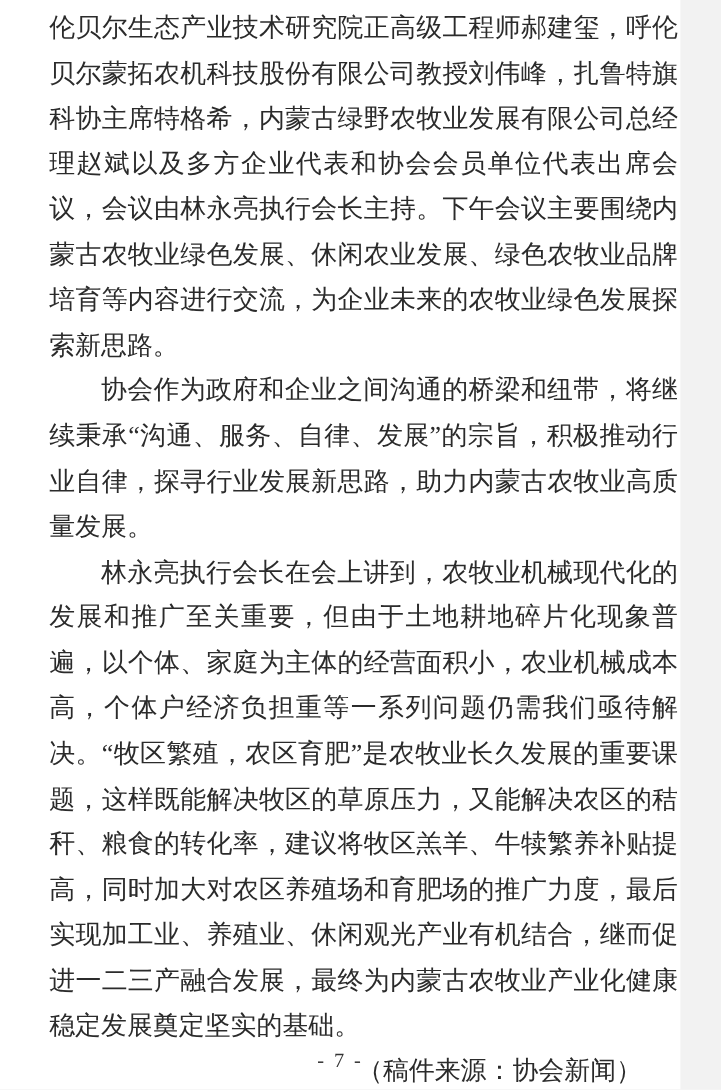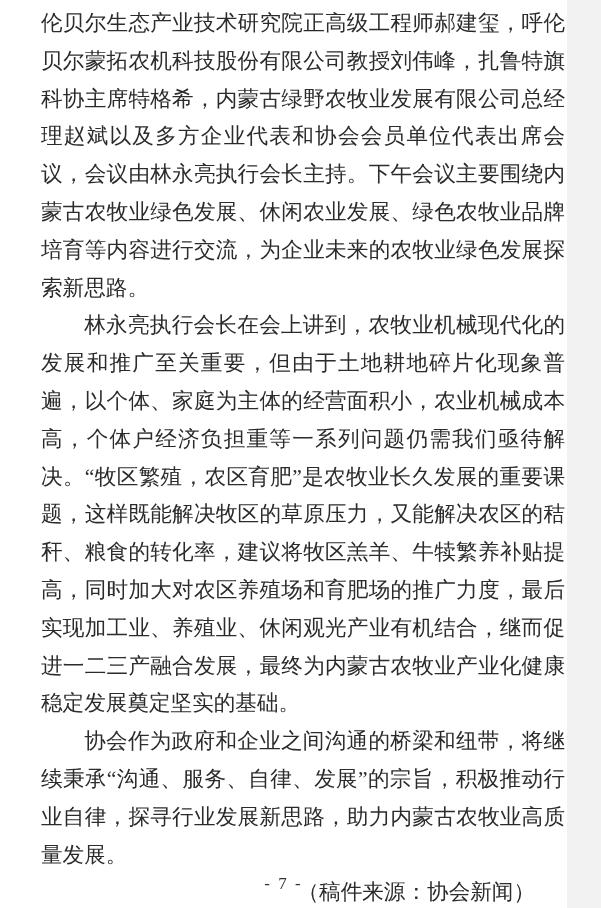--- a/index.html
+++ b/index.html
@@ -48,18 +48,18 @@
     letter-spacing: 2px;
     color: #333333;
   }
 </style>
 </head>
 <body>
 
 <div class="page">
   <div class="content">
     <p>伦贝尔生态产业技术研究院正高级工程师郝建玺，呼伦贝尔蒙拓农机科技股份有限公司教授刘伟峰，扎鲁特旗科协主席特格希，内蒙古绿野农牧业发展有限公司总经理赵斌以及多方企业代表和协会会员单位代表出席会议，会议由林永亮执行会长主持。下午会议主要围绕内蒙古农牧业绿色发展、休闲农业发展、绿色农牧业品牌培育等内容进行交流，为企业未来的农牧业绿色发展探索新思路。</p>
+    <p class="indent">协会作为政府和企业之间沟通的桥梁和纽带，将继续秉承“沟通、服务、自律、发展”的宗旨，积极推动行业自律，探寻行业发展新思路，助力内蒙古农牧业高质量发展。</p>
     <p class="indent">林永亮执行会长在会上讲到，农牧业机械现代化的发展和推广至关重要，但由于土地耕地碎片化现象普遍，以个体、家庭为主体的经营面积小，农业机械成本高，个体户经济负担重等一系列问题仍需我们亟待解决。“牧区繁殖，农区育肥”是农牧业长久发展的重要课题，这样既能解决牧区的草原压力，又能解决农区的秸秆、粮食的转化率，建议将牧区羔羊、牛犊繁养补贴提高，同时加大对农区养殖场和育肥场的推广力度，最后实现加工业、养殖业、休闲观光产业有机结合，继而促进一二三产融合发展，最终为内蒙古农牧业产业化健康稳定发展奠定坚实的基础。</p>
-    <p class="indent">协会作为政府和企业之间沟通的桥梁和纽带，将继续秉承“沟通、服务、自律、发展”的宗旨，积极推动行业自律，探寻行业发展新思路，助力内蒙古农牧业高质量发展。</p>
     <p class="source-line">（稿件来源：协会新闻）</p>
   </div>
   <div class="footer">- 7 -</div>
 </div>
 
 </body></html>

